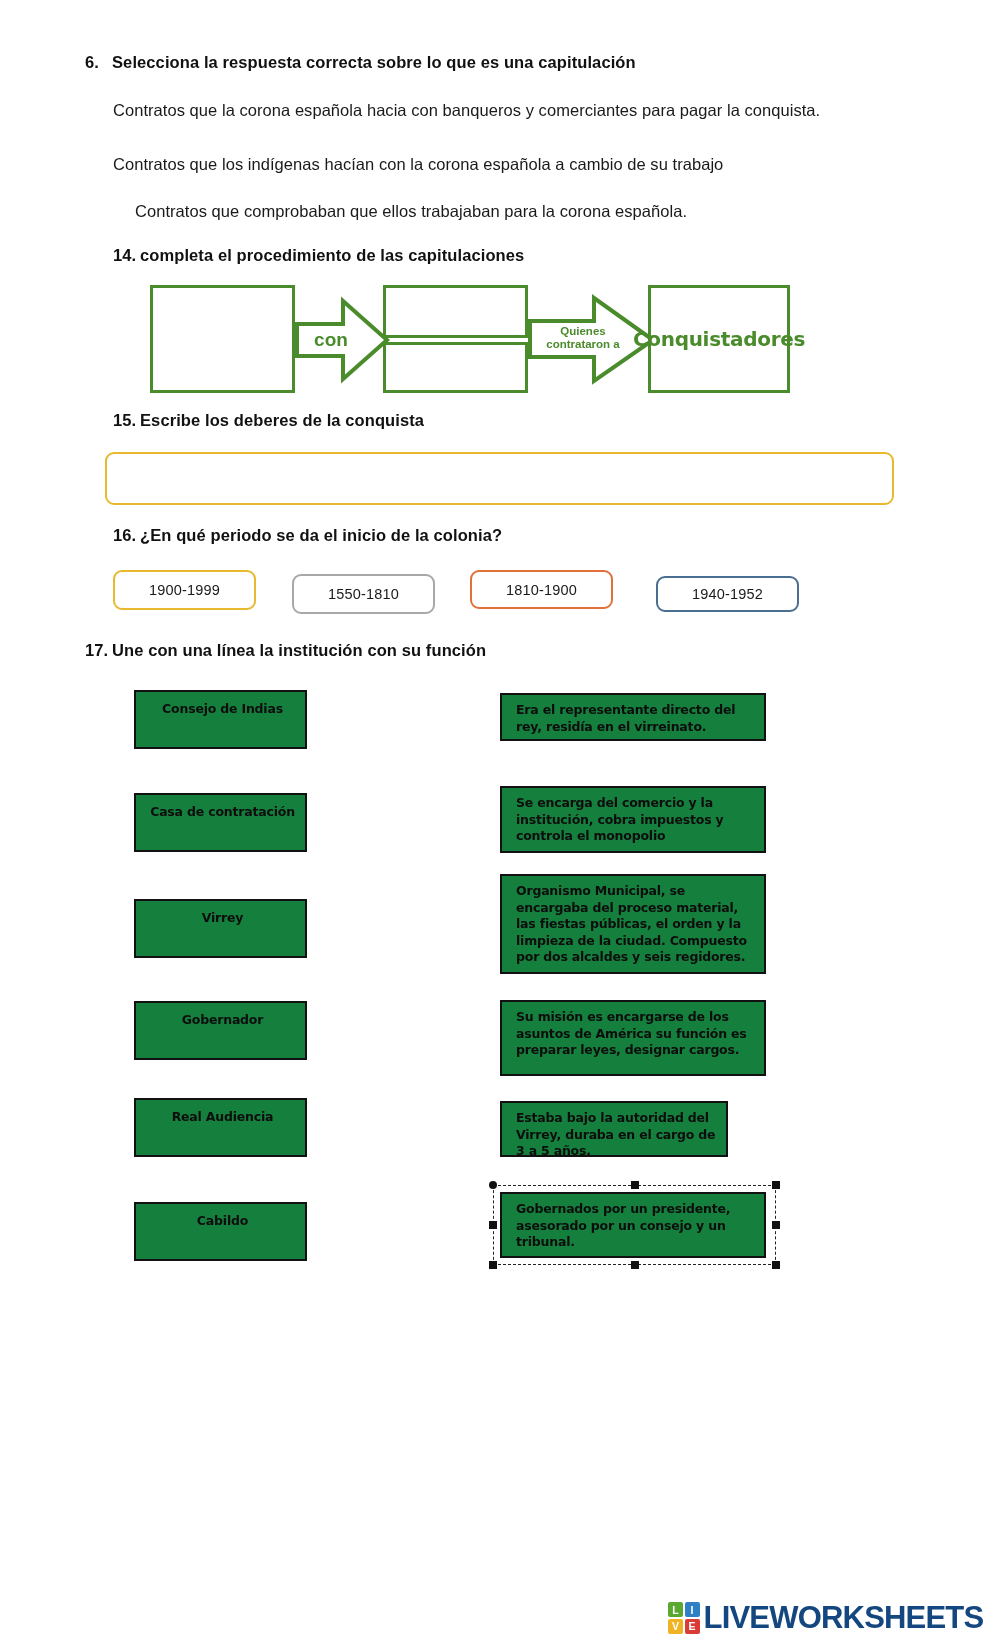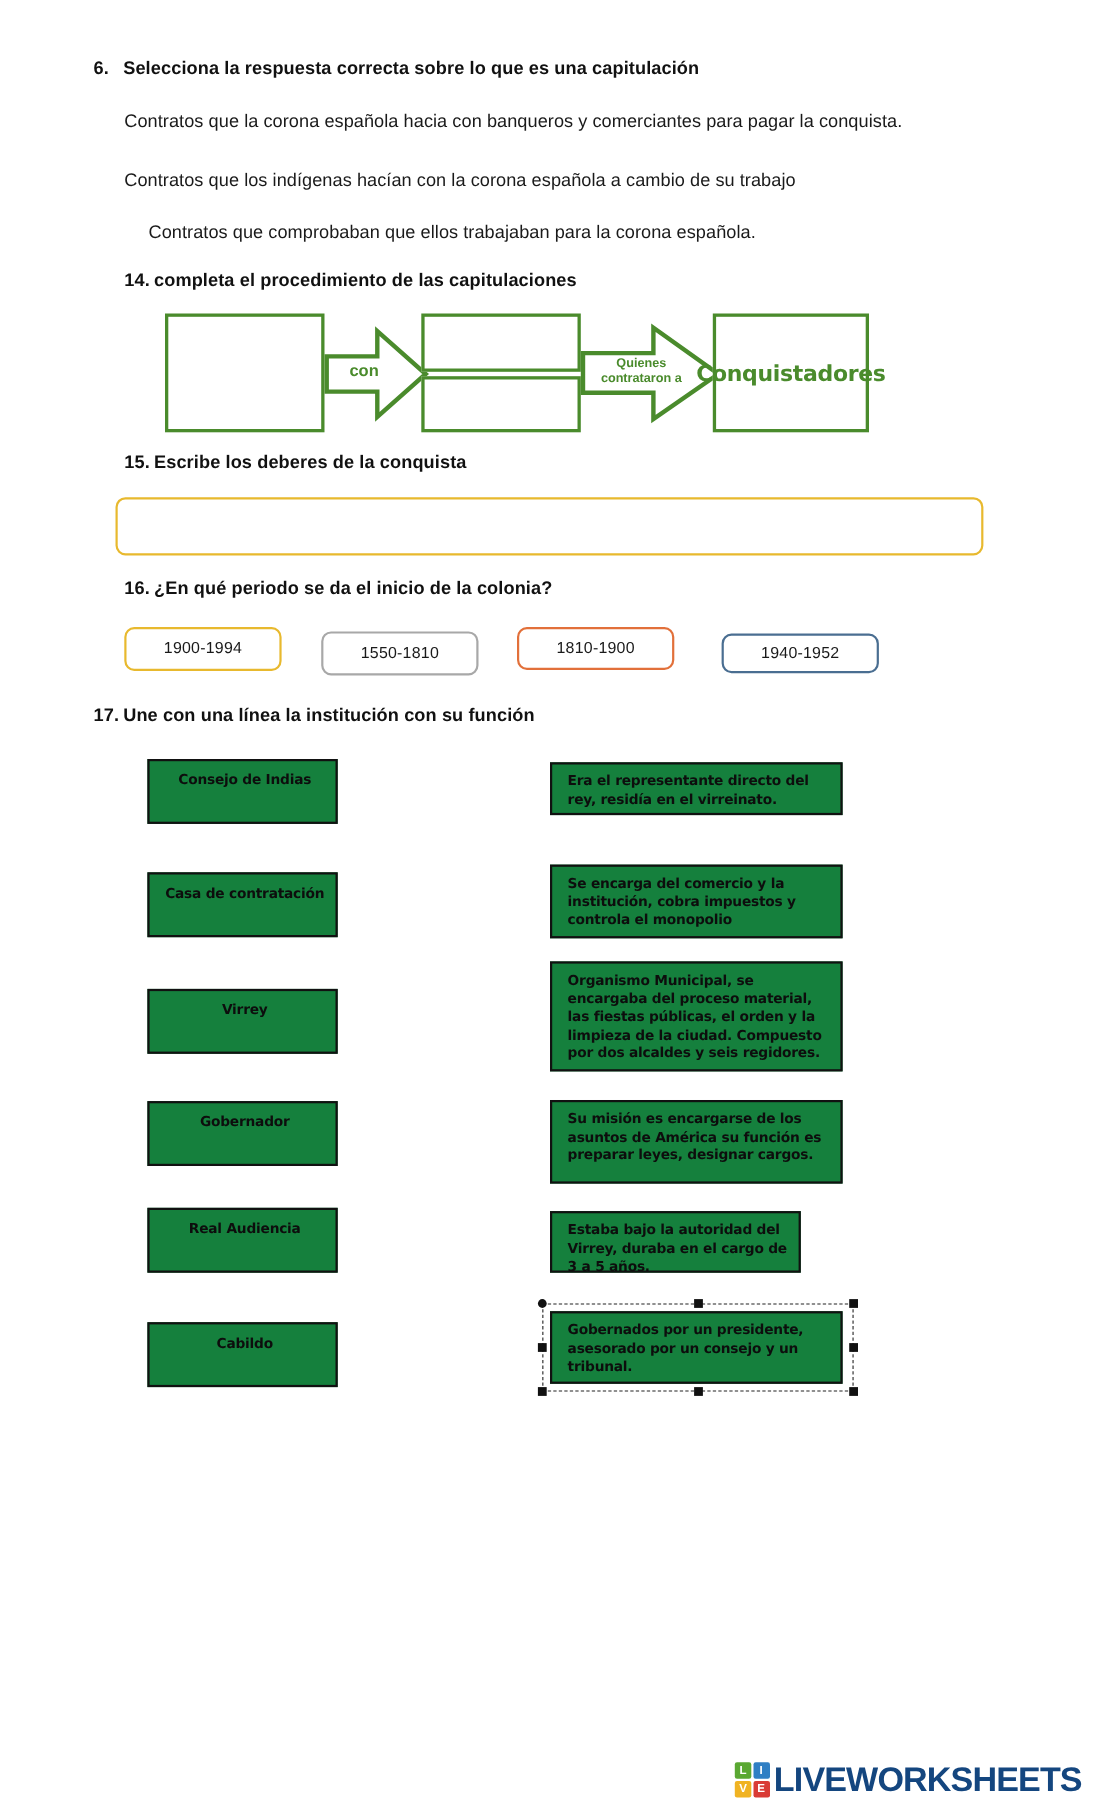--- a/index.html
+++ b/index.html
@@ -83,21 +83,21 @@
   .arrow-svg { position: absolute; overflow: visible; }
   .arrow-txt {
     position: absolute;
     font-size: 13px;
     font-weight: bold;
     color: #4a8b2c;
     text-align: center;
     line-height: 1.15;
     pointer-events: none;
   }
-  #arrow1-txt { left: 151px; top: 48px; width: 60px; font-size: 15px; }
+  #arrow1-txt { left: 151px; top: 48px; width: 60px; font-size: 19px; }
   #arrow2-txt { left: 387px; top: 44px; width: 92px; font-size: 11.5px; }
 
   
   #answer-field {
     position: absolute;
     left: 105px;
     top: 452px;
     width: 789px;
     height: 53px;
     border: 2.5px solid #e8b92e;
@@ -229,21 +229,21 @@
   <span class="q-text">Escribe los deberes de la conquista</span>
 </div>
 
 <div id="answer-field"></div>
 
 <div class="q-head" style="left:113px; top:526px;">
   <span class="q-num">16.</span>
   <span class="q-text">¿En qué periodo se da el inicio de la colonia?</span>
 </div>
 
-<div class="chip" style="left:113px; top:570px; width:143px; height:40px; border:2.5px solid #e8b92e;">1900-1994</div>
+<div class="chip" style="left:113px; top:570px; width:143px; height:40px; border:2.5px solid #e8b92e;">1900-1999</div>
 <div class="chip" style="left:292px; top:574px; width:143px; height:40px; border:2px solid #a8a8a8;">1550-1810</div>
 <div class="chip" style="left:470px; top:570px; width:143px; height:39px; border:2px solid #e2703a;">1810-1900</div>
 <div class="chip" style="left:656px; top:576px; width:143px; height:36px; border:2px solid #4a6e91;">1940-1952</div>
 
 <div class="q-head" style="left:85px; top:641px;align-items:flex-end;">
   <span class="q-num">17.</span>
   <span class="q-text">Une con una línea la institución con su función</span>
 </div>
 
 <div class="mbox mbox-left" style="left:134px; top:690px; width:173px; height:59px;">Consejo de Indias</div>

